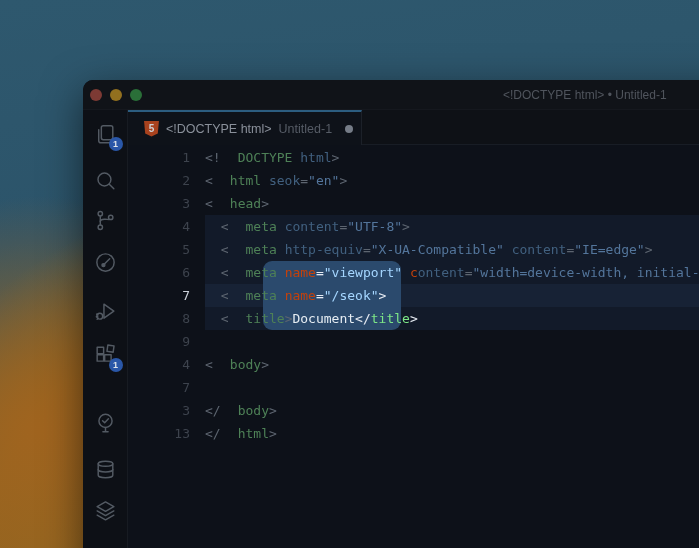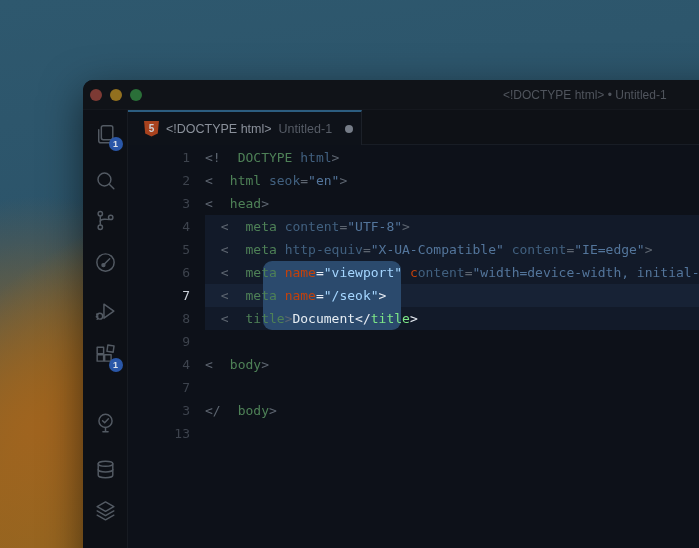--- a/index.html
+++ b/index.html
@@ -195,18 +195,18 @@
             <div class="row"><span class="ln">3</span><span class="lc"><span class="c-pun">&lt;</span><span class="c-tag">head</span><span class="c-pun">&gt;</span></span></div>
             <div class="row"><span class="ln">4</span><span class="lc"><span class="c-pun">  </span><span class="c-pun">&lt;</span><span class="c-tag">meta</span><span class="c-pun"> </span><span class="c-attr">content</span><span class="c-pun">=</span><span class="c-str">"UTF-8"</span><span class="c-pun">&gt;</span></span></div>
             <div class="row"><span class="ln">5</span><span class="lc"><span class="c-pun">  </span><span class="c-pun">&lt;</span><span class="c-tag">meta</span><span class="c-pun"> </span><span class="c-attr">http-equiv</span><span class="c-pun">=</span><span class="c-str">"X-UA-Compatible"</span><span class="c-pun"> </span><span class="c-attr">content</span><span class="c-pun">=</span><span class="c-str">"IE=edge"</span><span class="c-pun">&gt;</span></span></div>
             <div class="row"><span class="ln">6</span><span class="lc"><span class="c-pun">  </span><span class="c-pun">&lt;</span><span class="c-tag">meta</span><span class="c-pun"> </span><span class="b-attr">name</span><span class="b-pun">=</span><span class="b-str">"viewport"</span><span class="b-pun"> </span><span class="b-attr">c</span><span class="c-attr">ontent</span><span class="c-pun">=</span><span class="c-str">"width=device-width, initial-sca</span></span></div>
             <div class="row"><span class="ln active">7</span><span class="lc"><span class="c-pun">  </span><span class="c-pun">&lt;</span><span class="c-tag">meta</span><span class="c-pun"> </span><span class="b-attr">name</span><span class="b-pun">=</span><span class="b-str">"/seok"</span><span class="b-pun">&gt;</span></span></div>
             <div class="row"><span class="ln">8</span><span class="lc"><span class="c-pun">  </span><span class="c-pun">&lt;</span><span class="c-tag">title</span><span class="c-pun">&gt;</span><span class="b-txt">Document</span><span class="b-pun">&lt;/</span><span class="b-tag">title</span><span class="b-pun">&gt;</span></span></div>
             <div class="row"><span class="ln">9</span></div>
             <div class="row"><span class="ln">4</span><span class="lc"><span class="c-pun">&lt;</span><span class="c-tag">body</span><span class="c-pun">&gt;</span></span></div>
             <div class="row"><span class="ln">7</span><span class="lc"></span></div>
             <div class="row"><span class="ln">3</span><span class="lc"><span class="c-pun">&lt;/</span><span class="c-tag">body</span><span class="c-pun">&gt;</span></span></div>
-            <div class="row"><span class="ln">13</span></div>
+            <div class="row"><span class="ln">13</span><span class="lc"><span class="c-pun">&lt;/</span><span class="c-tag">html</span><span class="c-pun">&gt;</span></span></div>
           </div>
       </div>
     </div>
   </div>
 </div>
 
 </body></html>

